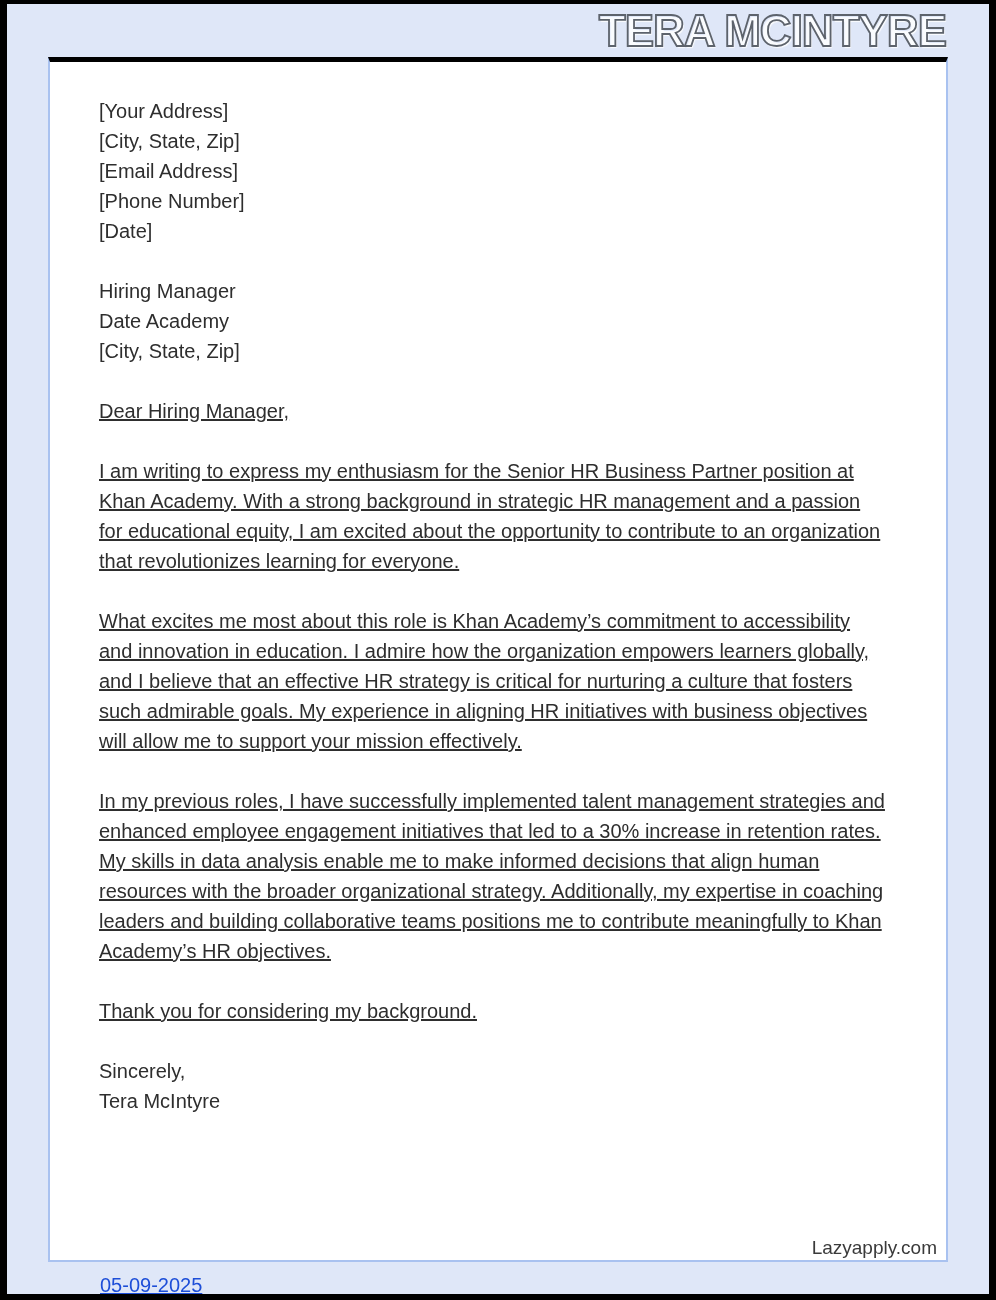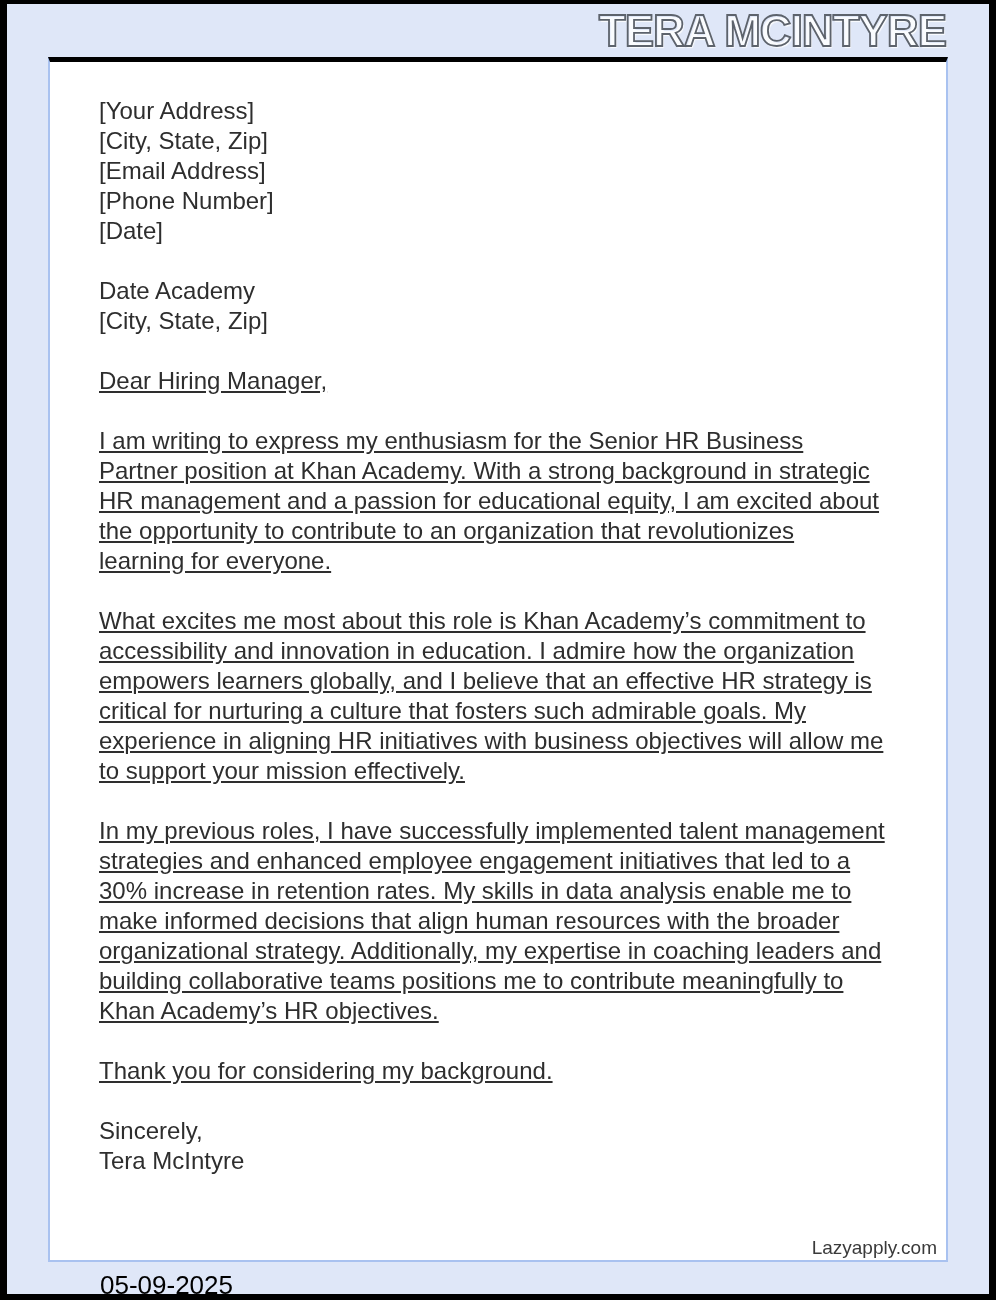--- a/index.html
+++ b/index.html
@@ -43,43 +43,44 @@
     box-sizing:border-box;
     background:#ffffff;
     border-top:5px solid #000;
     border-left:2px solid #a9c2f0;
     border-right:2px solid #a9c2f0;
     border-bottom:2px solid #a9c2f0;
     z-index:1;
   }
   .letter-body{
     padding:34px 60px 0 49px;
-    font-size:24px;
+    font-size:20px;
     line-height:30px;
     color:#2e2e2e;
   }
   .letter-body p{margin:0 0 30px 0;text-decoration:underline;}
   .block{margin:0 0 30px 0;}
   .block div{line-height:30px;}
   .signature-block{margin:0;}
 
   .watermark{
     position:absolute;
     right:9px;bottom:1px;
     font-size:19px;
     color:#3a3a3a;
     z-index:2;
   }
 
   .date-link{
     position:absolute;
     left:100px;top:1270px;
-    font-size:26px;
+    font-size:20px;
     line-height:30px;
-    color:#000000;
+    color:#1d4ed8;
+    text-decoration:underline;
     cursor:pointer;
     z-index:3;
   }
 </style>
 </head>
 <body>
 
 <div class="canvas">
 
   <div class="header-name">TERA MCINTYRE</div>
@@ -89,20 +90,21 @@
 
       <div class="block">
         <div>[Your Address]</div>
         <div>[City, State, Zip]</div>
         <div>[Email Address]</div>
         <div>[Phone Number]</div>
         <div>[Date]</div>
       </div>
 
       <div class="block">
+        <div>Hiring Manager</div>
         <div>Date Academy</div>
         <div>[City, State, Zip]</div>
       </div>
 
       <p>Dear Hiring Manager,</p>
 
       <p>I am writing to express my enthusiasm for the Senior HR Business Partner position at Khan Academy. With a strong background in strategic HR management and a passion for educational equity, I am excited about the opportunity to contribute to an organization that revolutionizes learning for everyone.</p>
       <p>What excites me most about this role is Khan Academy’s commitment to accessibility and innovation in education. I admire how the organization empowers learners globally, and I believe that an effective HR strategy is critical for nurturing a culture that fosters such admirable goals. My experience in aligning HR initiatives with business objectives will allow me to support your mission effectively.</p>
       <p>In my previous roles, I have successfully implemented talent management strategies and enhanced employee engagement initiatives that led to a 30% increase in retention rates. My skills in data analysis enable me to make informed decisions that align human resources with the broader organizational strategy. Additionally, my expertise in coaching leaders and building collaborative teams positions me to contribute meaningfully to Khan Academy’s HR objectives.</p>
 

